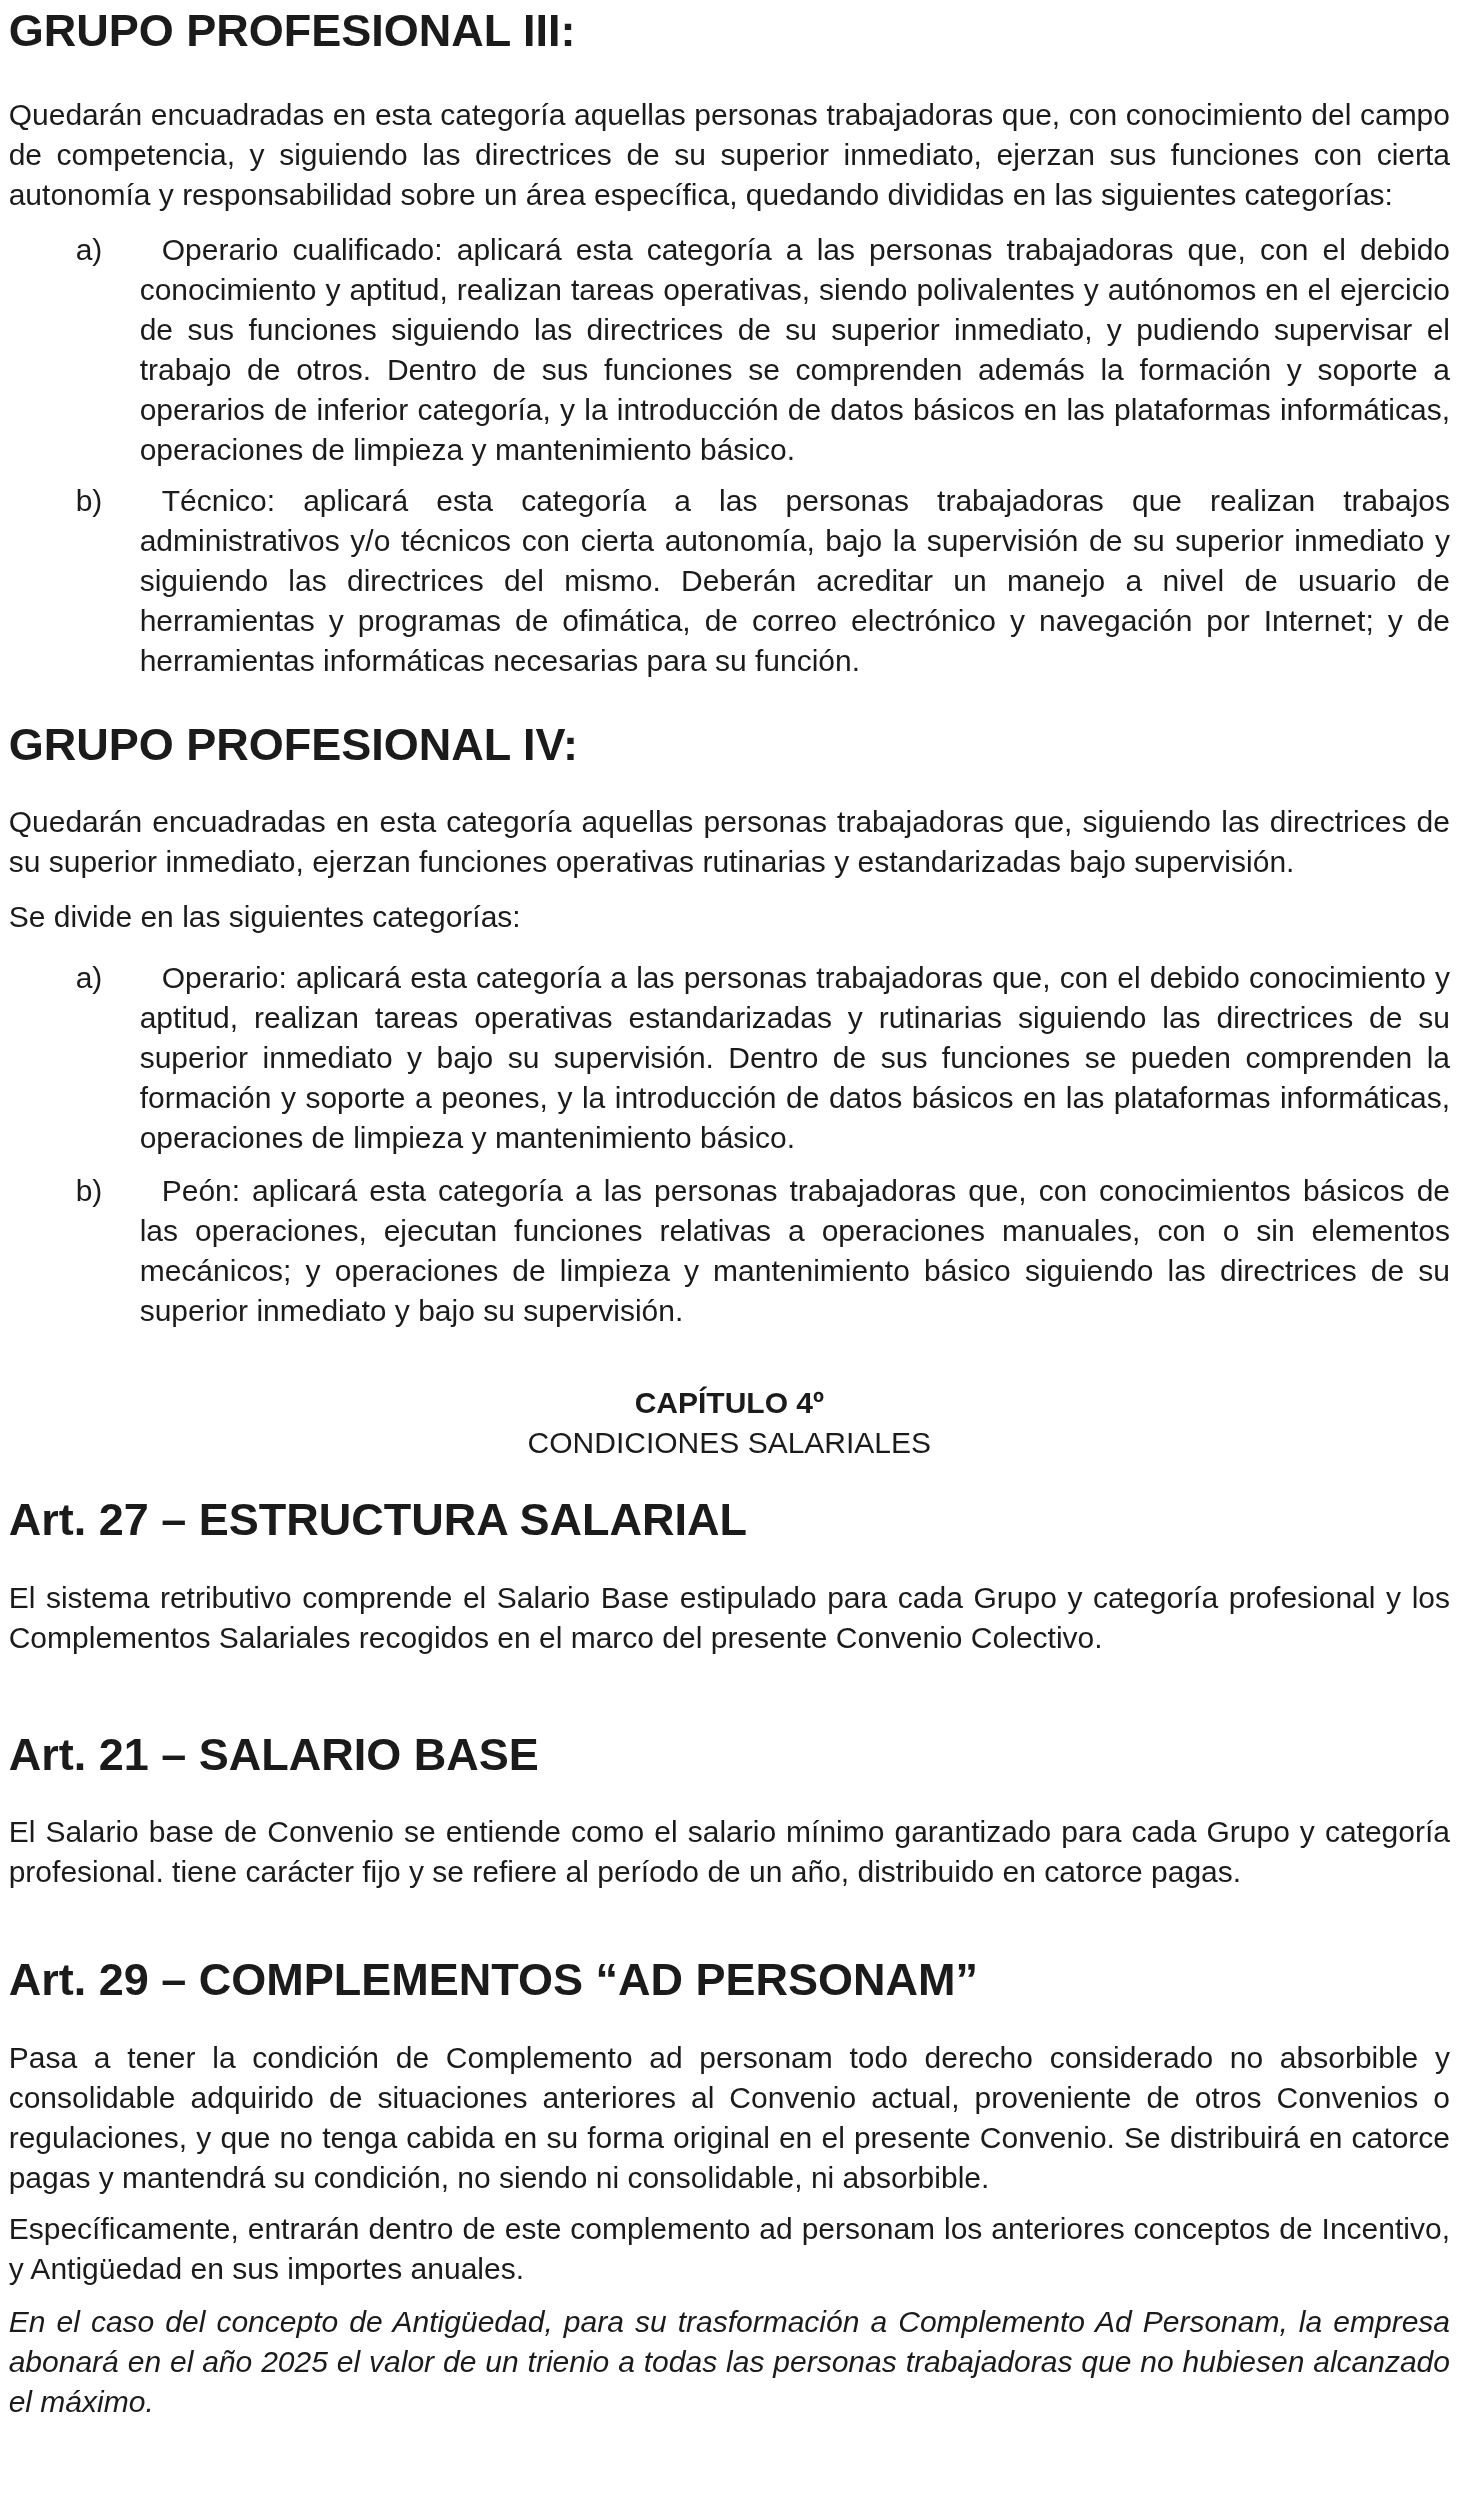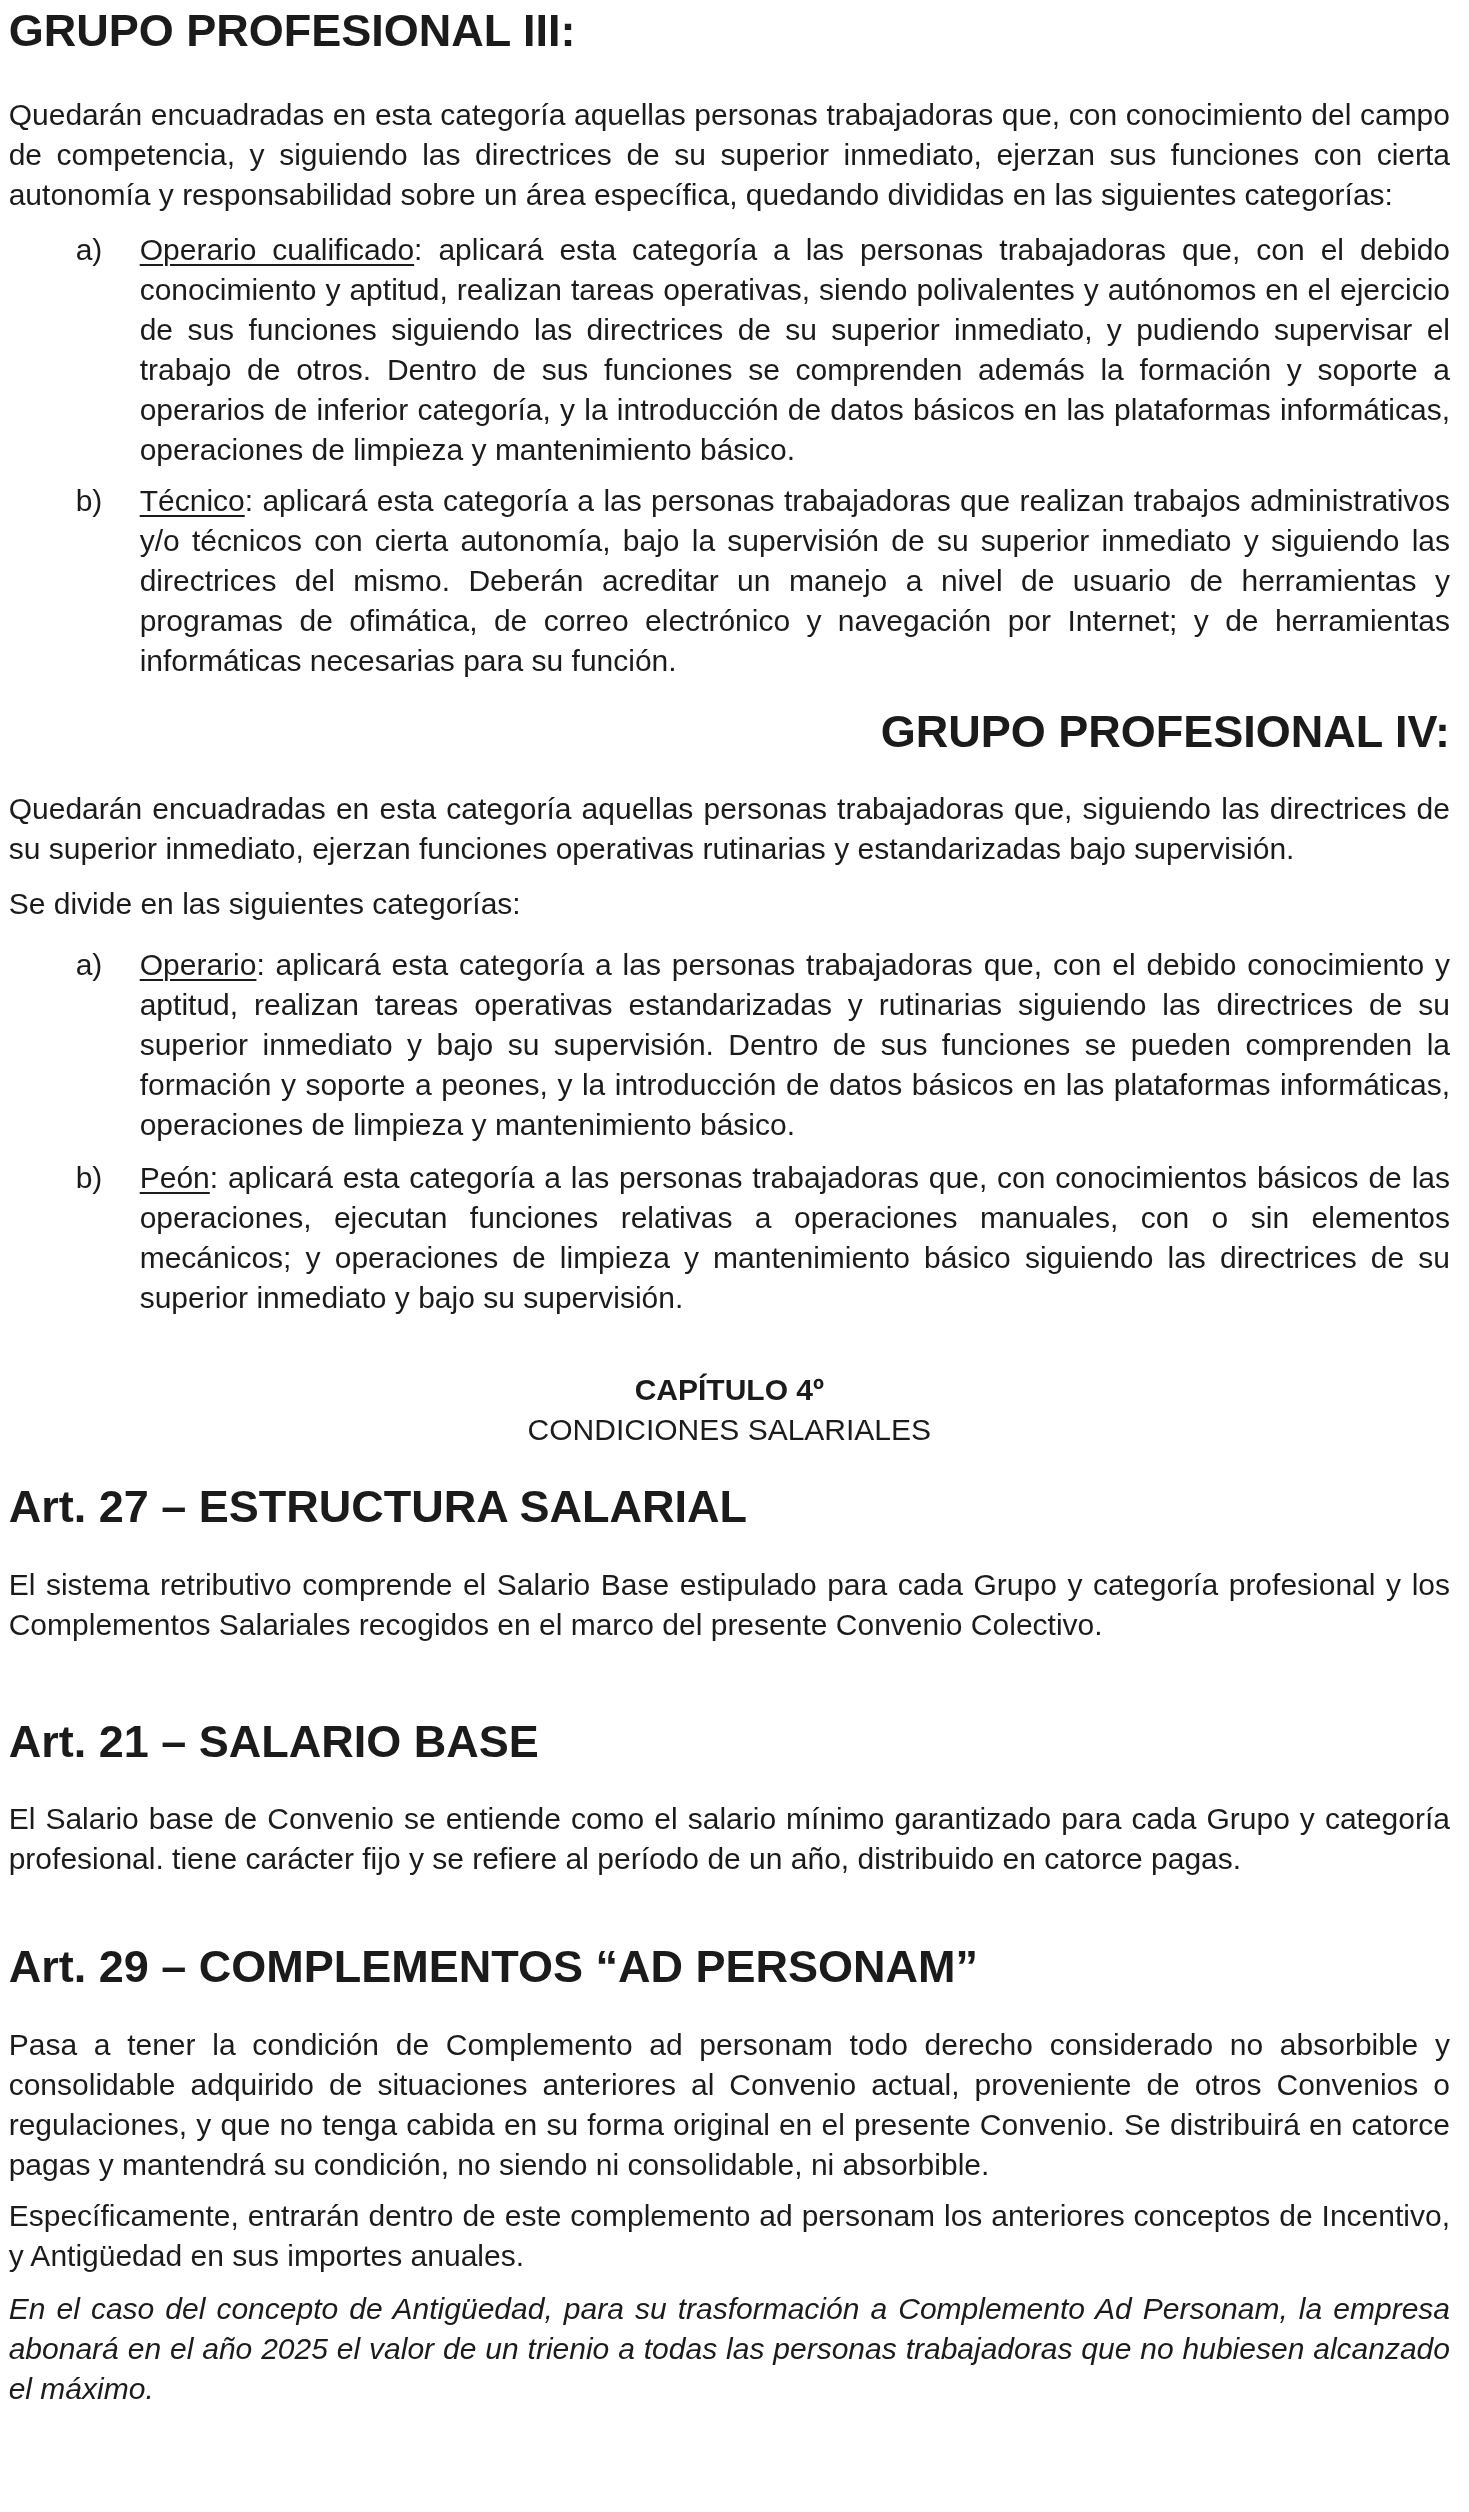--- a/index.html
+++ b/index.html
@@ -38,31 +38,31 @@
     padding-left: 131px;
     text-align: justify;
     margin: 0;
   }
   .li-marker {
     position: absolute;
     left: 67px;
     top: 0;
   }
   .term {
-    text-decoration: underline;
     text-decoration-thickness: 1.7px;
     text-underline-offset: 3.5px;
+    margin-left: 22px;
   }
   
   .mt12 { margin-top: 10.5px; }
   .mt15 { margin-top: 13px; }
   .mt18 { margin-top: 15.7px; }
   .mt21 { margin-top: 13px; font-style: italic; }
   .mt24 { margin-top: 21px; }
-  .mt34 { margin-top: 31px; text-align: right; }
+  .mt34 { margin-top: 44px; }
   .mt42 { margin-top: 37px; }
   .mt44 { margin-top: 38px; }
   .mt50 { margin-top: 44px; }
   .mt78 { margin-top: 68px; }
   .mt88 { margin-top: 77px; }
   .mt113 { margin-top: 52px; }
 </style>
 </head>
 <body>
 

